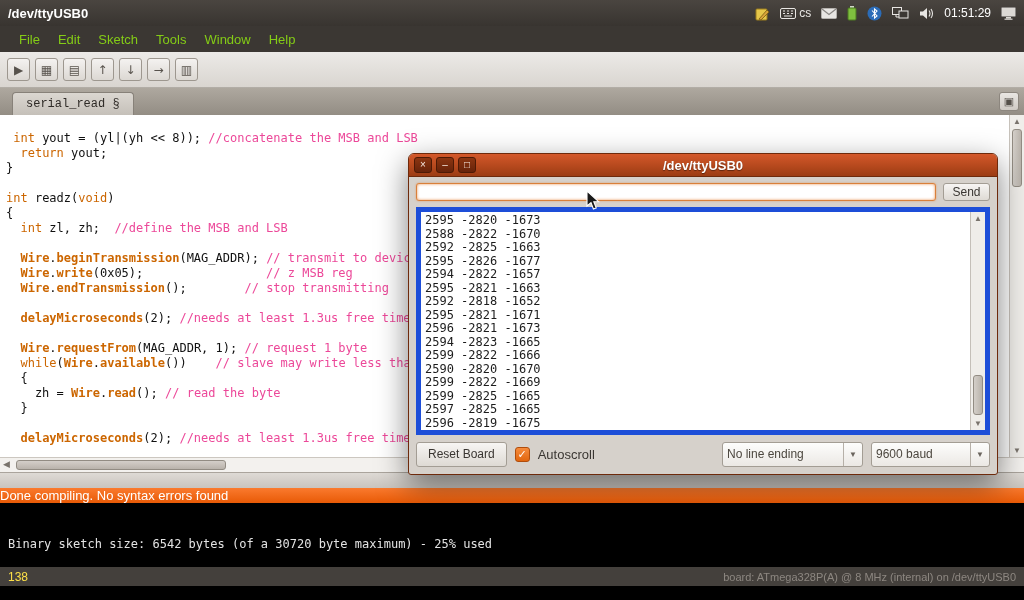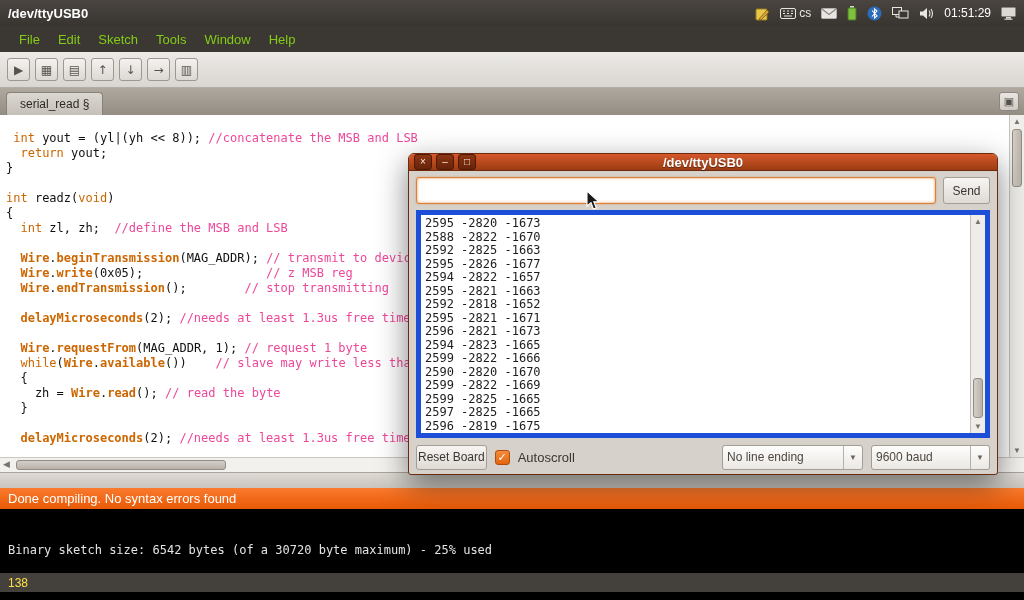--- a/index.html
+++ b/index.html
@@ -22,23 +22,23 @@
   
   .toolbar { height:36px; background:linear-gradient(#eceae7,#d9d5d0);
     border-bottom:1px solid #b2ada6; display:flex; align-items:center; gap:5px; padding-left:7px; }
   .tb-btn { width:23px; height:23px; font-size:12px; color:#57524c;
     background:linear-gradient(#f4f2f0,#dcd8d3); border:1px solid #9d978f; border-radius:3px;
     display:flex; align-items:center; justify-content:center; font-family:"DejaVu Sans",sans-serif; }
 
   
   .tabbar { height:27px; background:linear-gradient(#aea89f,#938d84); display:flex;
     align-items:flex-end; position:relative; }
-  .tab { height:23px; margin-left:6px; padding:0 13px; background:linear-gradient(#dbd7d1,#c5c0b9);
+  .tab { height:23px; margin-left:12px; padding:0 13px; background:linear-gradient(#dbd7d1,#c5c0b9);
     border:1px solid #878179; border-bottom:none; border-radius:4px 4px 0 0;
-    font-size:12px; color:#2e2a26; display:flex; align-items:center; }
+    font-size:12px; color:#2e2a26; display:flex; align-items:center;font-family:Liberation Mono, monospace; }
   .tab-right-btn { position:absolute; right:5px; top:4px; width:20px; height:19px;
     background:linear-gradient(#e9e6e2,#cfcac4); border:1px solid #8c867e; border-radius:3px;
     font-size:11px; color:#55504a; display:flex; align-items:center; justify-content:center; }
 
   
   .editor { height:342px; background:#ffffff; position:relative; overflow:hidden; }
   .code-area { padding:16px 20px 0 6px; font-family:"DejaVu Sans Mono", monospace;
     font-size:12px; line-height:15px; white-space:pre; color:#111; }
   .code-line { white-space:pre; min-height:15px; }
   .tok-p { color:#111; }
@@ -54,60 +54,60 @@
 
   .hscroll { height:15px; background:#f3f1ee; border-top:1px solid #ccc7c0; position:relative;
     font-size:9px; color:#79736c; }
   .hscroll .arr-left { position:absolute; left:3px; top:1px; }
   .h-thumb { position:absolute; left:16px; top:2px; width:210px; height:10px;
     background:linear-gradient(#d4cfc9,#b9b3ab); border:1px solid #928c83; border-radius:3px; }
   .divider-strip { height:16px; background:linear-gradient(#dedad5,#c9c4be);
     border-top:1px solid #aaa49c; }
 
   
-  .status-bar { height:21px; background:linear-gradient(#fa7a2e,#e85a06); color:#fff;
-    font-size:13px; display:flex; align-items:center; padding-left:8px; }
+  .status-bar { height:15px; background:linear-gradient(#fa7a2e,#e85a06); color:#fff;
+    font-size:13px; display:flex; align-items:center; padding-left:0; }
   .console { height:64px; background:#000; color:#e3e3e3;
     font-family:"DejaVu Sans Mono", monospace; font-size:12px; padding:34px 0 0 8px; }
   .footer { height:19px; background:#44403c; display:flex; align-items:center;
     justify-content:space-between; padding:0 8px; }
   .footer .line-num { color:#fde047; font-size:12px; }
   .footer .board-info { color:#8d8781; font-size:11px; }
 
   
   .sm-window { position:absolute; left:408px; top:153px; width:590px; height:322px;
     background:#d6d1cb; border:1px solid #6e2a0c; border-radius:6px 6px 3px 3px;
     box-shadow:0 10px 30px rgba(0,0,0,.5); display:flex; flex-direction:column; z-index:10; }
   .sm-titlebar { height:24px; background:linear-gradient(#d4582a,#9c3c13);
     border-radius:5px 5px 0 0; display:flex; align-items:center; padding:0 5px; position:relative;
     border-bottom:1px solid #6e2a0c; }
   .sm-btn { width:18px; height:16px; margin-right:4px; background:linear-gradient(#8b3511,#67230a);
     border:1px solid #4e1a05; border-radius:3px; color:#f5e8e0; font-size:10px; line-height:13px;
     text-align:center; z-index:2; }
   .sm-title { position:absolute; left:0; right:0; text-align:center; color:#fff; font-weight:bold;
     font-size:13px; text-shadow:0 1px 1px rgba(0,0,0,.45); }
   .sm-body { flex:1; padding:6px 7px 7px 7px; display:flex; flex-direction:column; gap:6px; }
-  .sm-input-row { display:flex; gap:7px; height:27px;border-radius:9px; }
+  .sm-input-row { display:flex; gap:7px; height:18px;border-radius:9px; }
   .sm-input { flex:1; border:1px solid #d9803a; box-shadow:0 0 3px rgba(230,120,40,.8) inset,0 0 2px rgba(230,120,40,.6);
     border-radius:3px; background:#fff; font-size:13px; padding:0 6px; outline:none; }
   .btn { background:linear-gradient(#f7f5f3,#dedad4); border:1px solid #a39d94; border-radius:3px;
     font-size:12px; color:#3a3632; font-family:"Liberation Sans",sans-serif; }
   .send-btn { width:47px; }
   .sm-output-wrap { flex:1; border:5px solid #1d4ed8; background:#fff; display:flex; overflow:hidden; }
   .sm-output { flex:1; font-family:"DejaVu Sans Mono", monospace; font-size:12px;
     line-height:13.5px; padding:2px 0 0 4px; white-space:pre; color:#1c1c1c; overflow:hidden; }
   .serial-line { white-space:pre; }
   .sm-scrollbar { width:15px; background:#efede9; border-left:1px solid #c4bfb8; position:relative;
     font-size:8px; color:#79736c; }
   .sm-scrollbar .arr-up { position:absolute; top:2px; left:0; right:0; text-align:center; }
   .sm-scrollbar .arr-dn { position:absolute; bottom:2px; left:0; right:0; text-align:center; }
   .sm-thumb { position:absolute; bottom:15px; left:2px; width:10px; height:40px;
     background:linear-gradient(90deg,#d4cfc9,#b9b3ab); border:1px solid #928c83; border-radius:3px; }
   .sm-bottom { height:26px; display:flex; align-items:center; gap:8px; }
-  .reset-btn { height:25px; padding:0 1px; }
+  .reset-btn { height:25px; padding:0 11px; }
   .checkbox { width:15px; height:15px; background:linear-gradient(#f58b3c,#e2660f);
     border:1px solid #b04d0c; border-radius:3px; color:#fff; font-size:11px; line-height:13px;
     text-align:center; }
   .autoscroll-label { font-size:13px; color:#3a3632; }
   .combo { height:25px; background:linear-gradient(#fdfdfc,#ebe8e4); border:1px solid #a39d94;
     border-radius:3px; display:flex; align-items:center; font-size:12px; color:#4c473f; }
   .combo-text { flex:1; padding:0 4px; white-space:nowrap; }
   .combo-arrow { width:19px; align-self:stretch; border-left:1px solid #b6b0a8; display:flex;
     align-items:center; justify-content:center; font-size:8px; color:#6a645d; }
   .combo-lineend { width:141px; margin-left:auto; }
@@ -219,20 +219,21 @@
 <div class="divider-strip"></div>
 
 <div class="status-bar">
   <span>Done compiling. No syntax errors found</span>
 </div>
 <div class="console">
   <span>Binary sketch size: 6542 bytes (of a 30720 byte maximum) - 25% used</span>
 </div>
 <div class="footer">
   <span class="line-num">138</span>
+  <span class="board-info">board: ATmega328P(A) @ 8 MHz (internal) on /dev/ttyUSB0</span>
 </div>
 
 <div class="sm-window">
   <div class="sm-titlebar">
     <div class="sm-btn"><span>×</span></div>
     <div class="sm-btn"><span>–</span></div>
     <div class="sm-btn"><span>□</span></div>
     <div class="sm-title">/dev/ttyUSB0</div>
   </div>
   <div class="sm-body">

